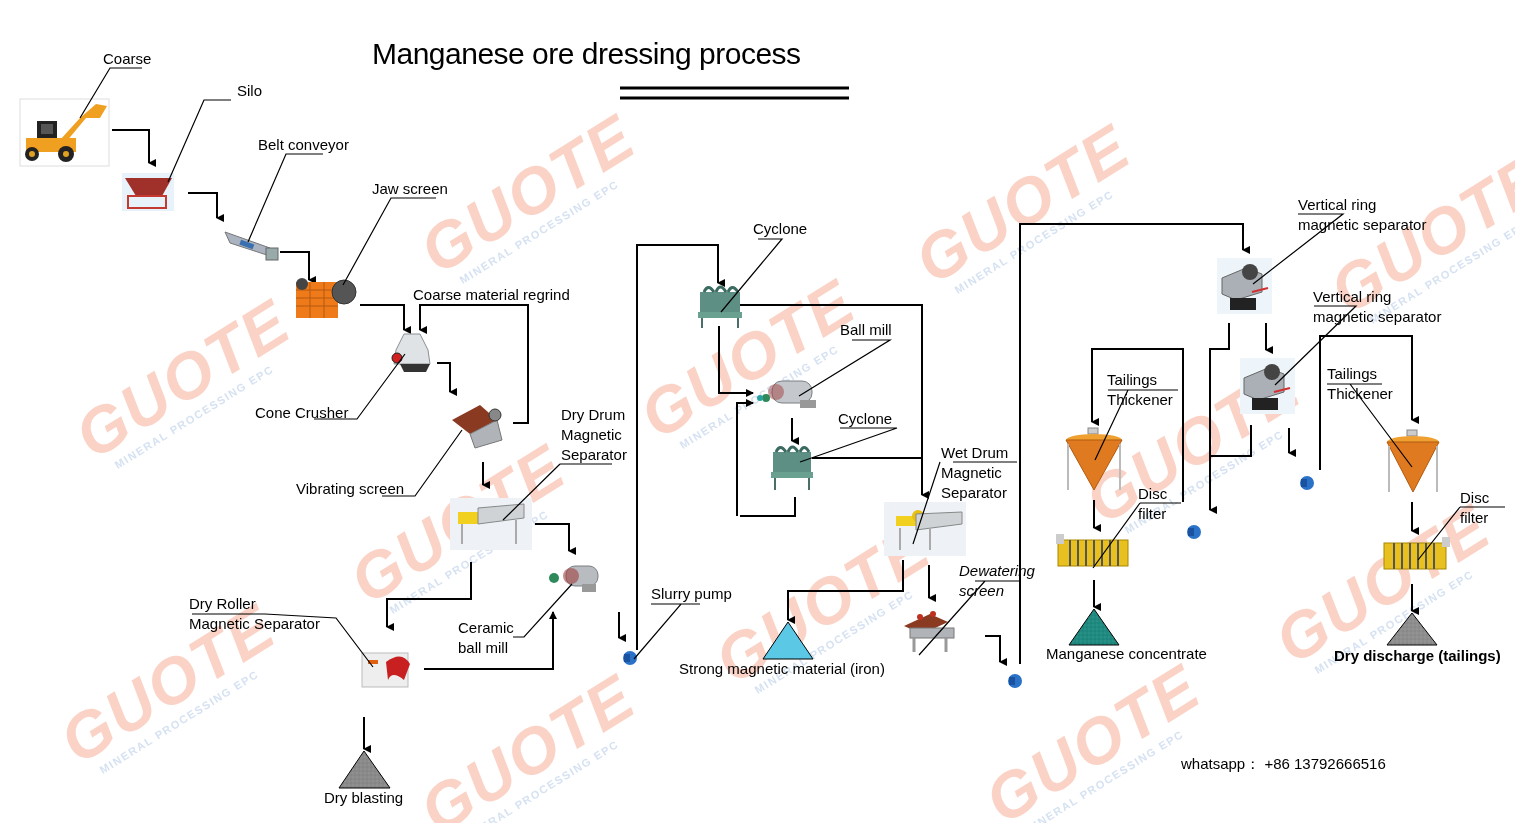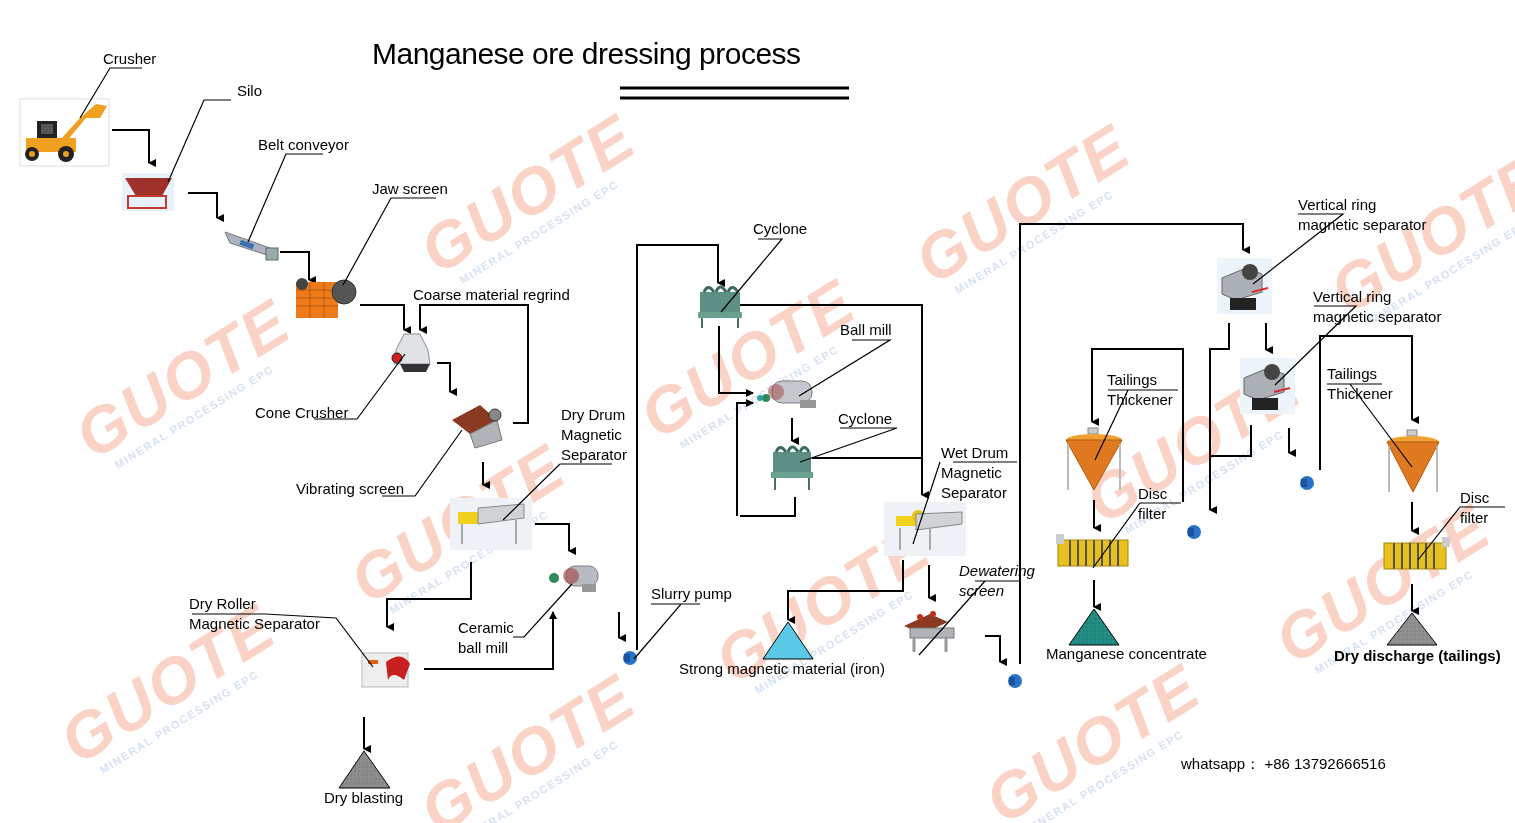--- a/index.html
+++ b/index.html
@@ -340,21 +340,21 @@
     <path d="M1314,306 H1356 L1275,385"></path>
     <path d="M1108,390 H1178 M1128,390 L1095,460"></path>
     <path d="M1327,384 H1382 M1350,384 L1412,467"></path>
     <path d="M1140,503 H1181 M1140,503 L1093,568"></path>
     <path d="M1460,507 H1505 M1460,507 L1418,560"></path>
   </g>
 </svg>
 
 <div class="title">Manganese ore dressing process</div>
 
-<div class="lbl" style="left:103px;top:49px;">Crusher</div>
+<div class="lbl" style="left:103px;top:49px;">Coarse</div>
 <div class="lbl" style="left:213px;top:81px;margin-left:24px;">Silo</div>
 <div class="lbl" style="left:258px;top:135px;">Belt conveyor</div>
 <div class="lbl" style="left:372px;top:179px;">Jaw screen</div>
 <div class="lbl" style="left:413px;top:285px;">Coarse material regrind</div>
 <div class="lbl" style="left:255px;top:403px;">Cone Crusher</div>
 <div class="lbl" style="left:296px;top:479px;">Vibrating screen</div>
 <div class="lbl" style="left:561px;top:405px;">
   <div>Dry Drum</div>
   <div>Magnetic</div>
   <div>Separator</div>

